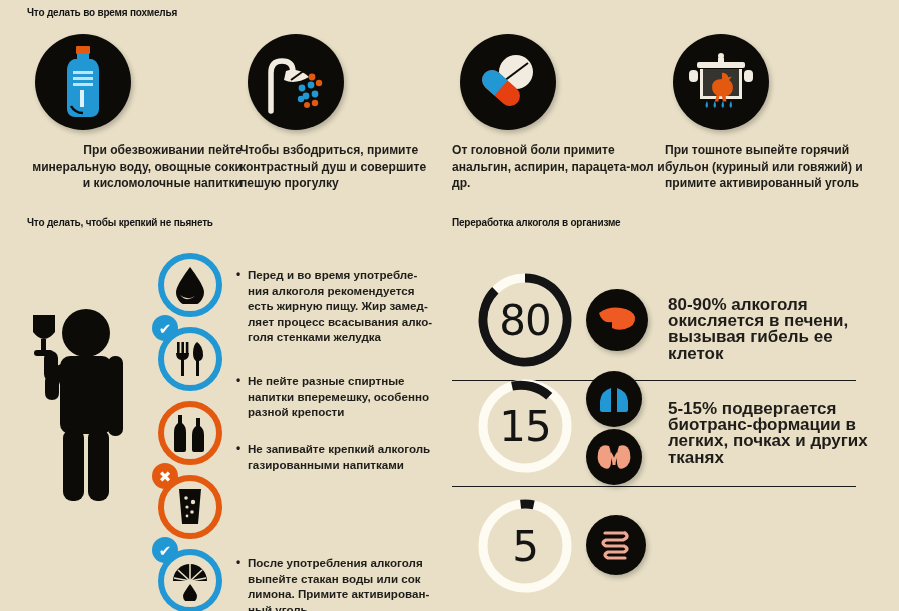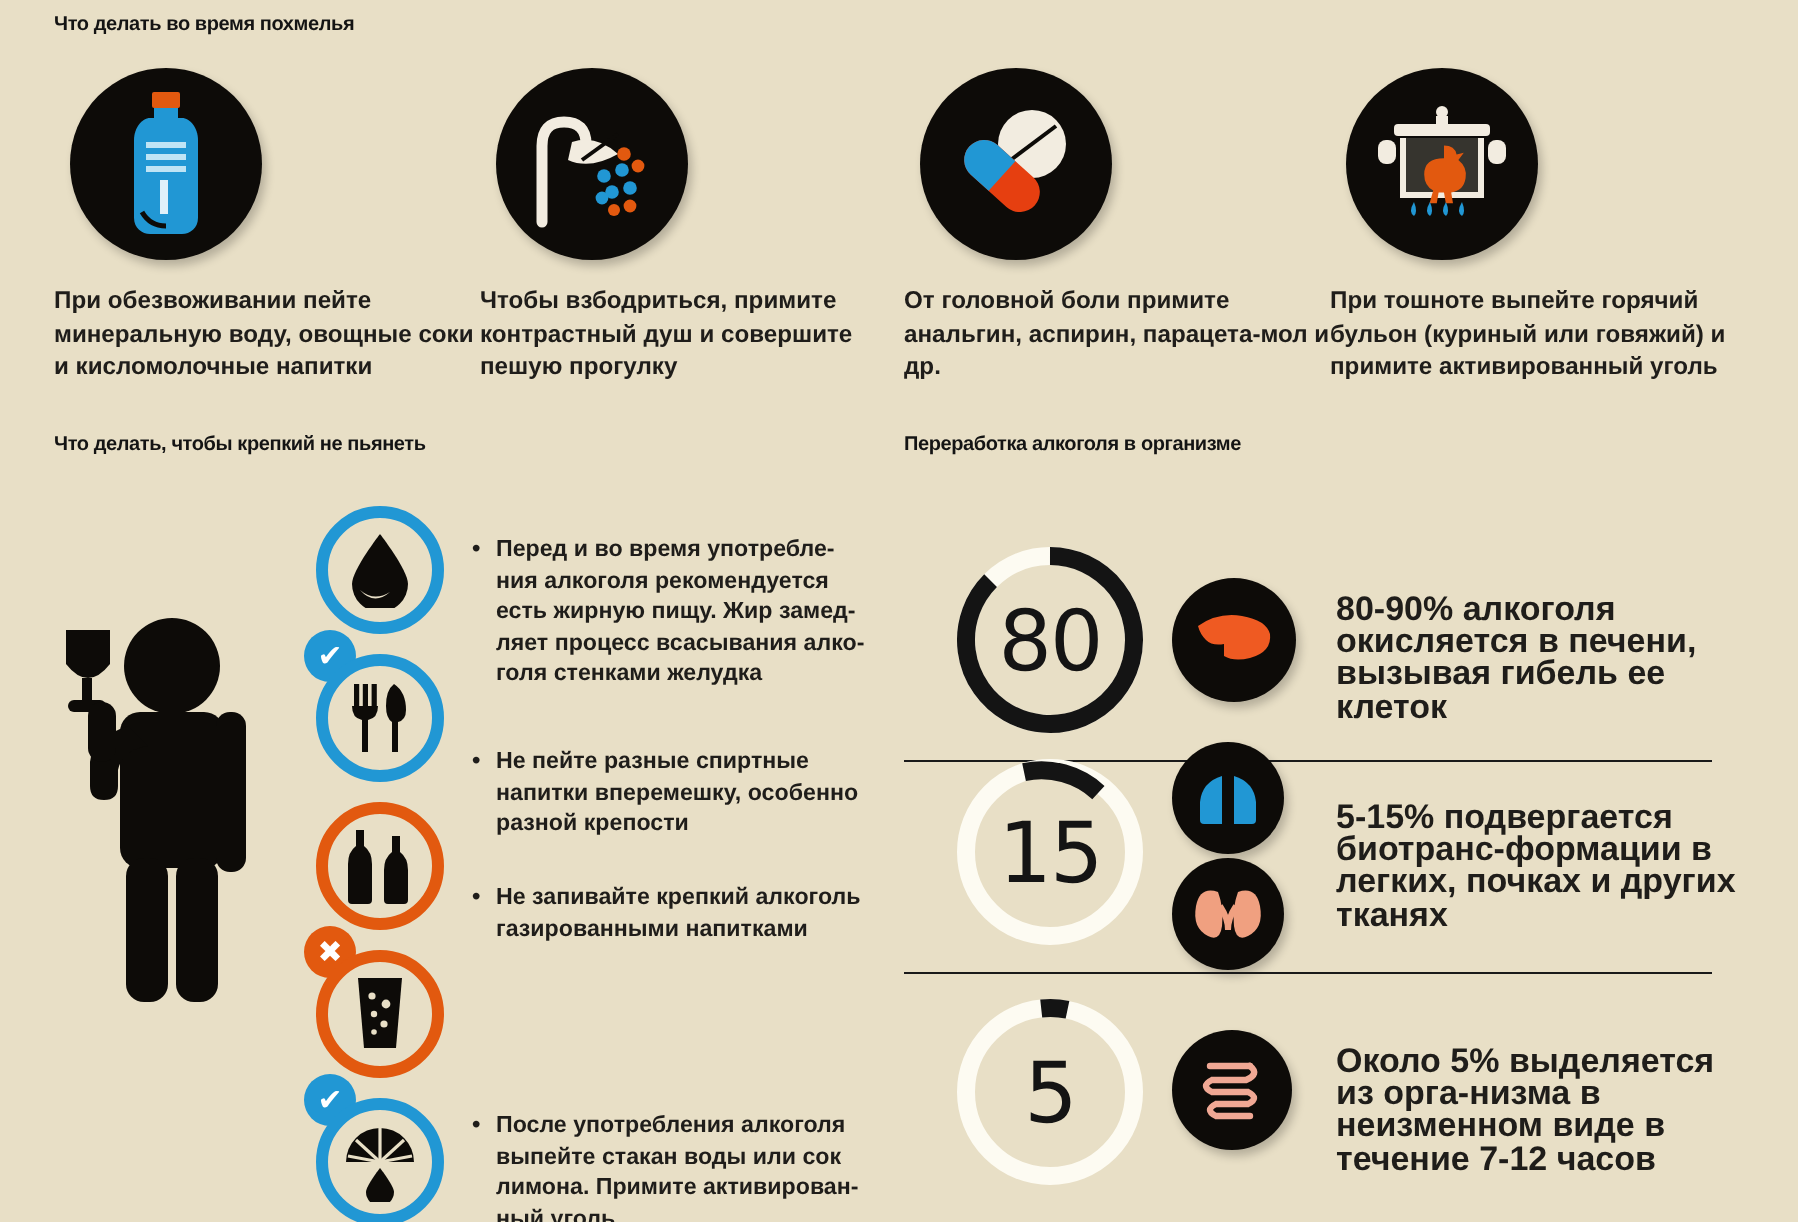--- a/index.html
+++ b/index.html
@@ -26,21 +26,21 @@
     color: #141414;
     white-space: nowrap;
   }
   #title-hangover   { left: 27px; top: 7px; }
   #title-prevent    { left: 27px; top: 217px; }
   #title-processing { left: 452px; top: 217px; }
 
   
   .top-row { position: absolute; left: 0; top: 34px; width: 899px; height: 155px; }
   .card { position: absolute; width: 205px; }
-  .card:nth-child(1) { left: 27px; }
+  .card:nth-child(1) { left: 27px; text-align: right; }
   .card:nth-child(2) { left: 240px; }
   .card:nth-child(3) { left: 452px; }
   .card:nth-child(4) { left: 665px; }
 
   .disc {
     width: 96px; height: 96px;
     border-radius: 50%;
     background: #0d0b08;
     position: relative;
     margin-left: 8px;
@@ -406,17 +406,16 @@
 
       <div class="organ" style="left:146px; top:24px; width:60px; height:60px;">
         <svg width="34" height="34" viewBox="0 0 34 34">
           <g stroke="#f0a894" stroke-width="3.2" fill="none" stroke-linecap="round">
             <path d="M6 5 h20"></path>
             <path d="M26 5 q5 4 -2 7 h-17 q-6 3 0 6 h18 q6 3 0 6 h-16 q-6 3 0 6 h17"></path>
           </g>
         </svg>
       </div>
 
-      <div class="proc-text" style="top:32px;">Около 5% выделяется из орга-низма в неизменном виде в течение 7-12 часов</div>
     </div>
   </div>
 
 </div>
 
 </body></html>

